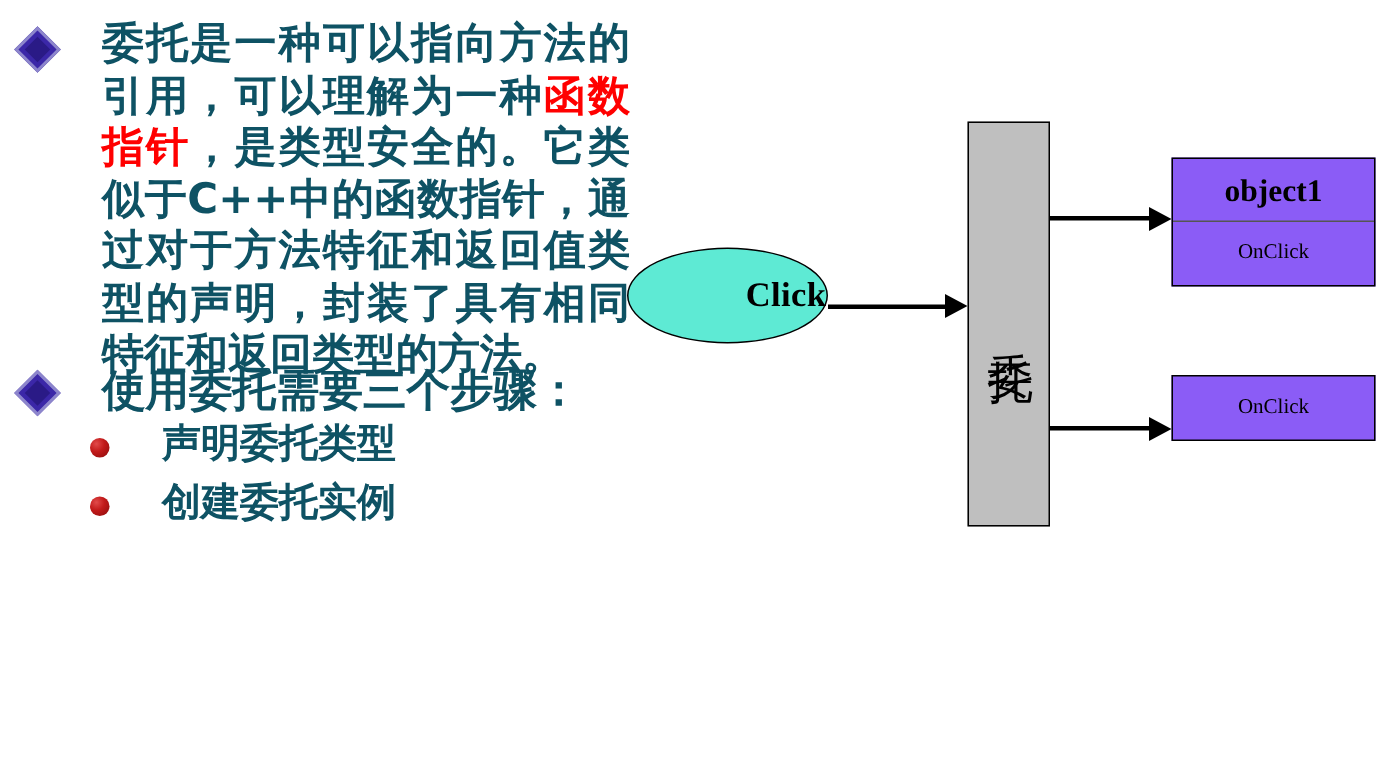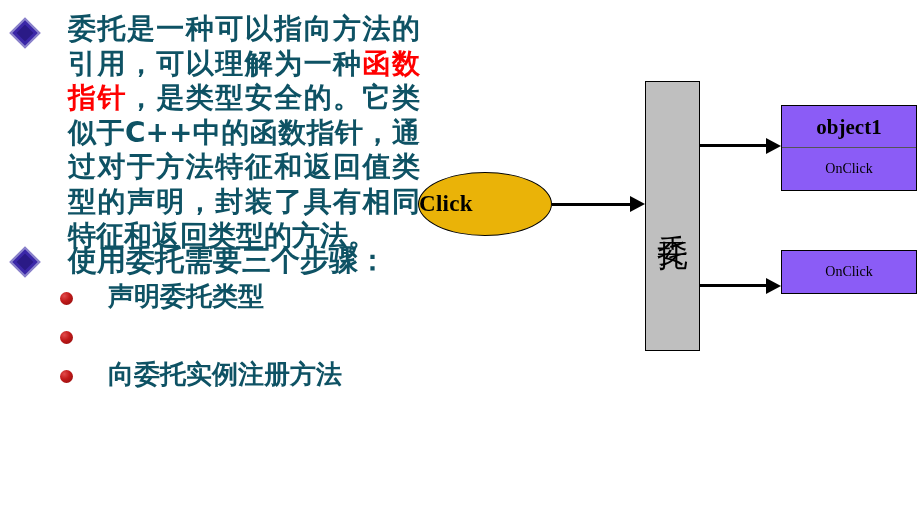--- a/index.html
+++ b/index.html
@@ -105,29 +105,29 @@
     position: absolute;
     left: 0; top: 0;
     width: 921px;
     height: 515px;
     pointer-events: none;
   }
 
   .node-ellipse {
     position: absolute;
     left: 418px;
-    top: 172px;
+    top: 165px;
     width: 134px;
     height: 64px;
     border: 1.4px solid #000;
     border-radius: 50%;
-    background: #eab308;
+    background: #5eead4;
     display: flex;
     align-items: center;
-    justify-content: flex-start;
+    justify-content: flex-end;
   }
   .node-ellipse .lbl {
     font-family: "Liberation Serif", "DejaVu Serif", serif;
     font-weight: bold;
     font-size: 23px;
     color: #000;
     letter-spacing: 0.3px;
   }
 
   .delegate-bar {
@@ -210,26 +210,23 @@
   </div>
   <div class="line2-text">使用委托需要三个步骤：</div>
 
   <div class="sub-item" style="top:283px;">
     <span class="ball-icon" style="top:9px;"></span>
     <span class="sub-label" style="top:-2px;">声明委托类型</span>
   </div>
 
   <div class="sub-item" style="top:322px;">
     <span class="ball-icon" style="top:9px;"></span>
-  </div>
-
-  <div class="sub-item" style="top:361px;">
-    <span class="ball-icon" style="top:9px;"></span>
-    <span class="sub-label" style="top:-2px;">向委托实例注册方法</span>
-  </div>
+    <span class="sub-label" style="top:-2px;">创建委托实例</span>
+  </div>
+
 
 </div>
 
 <div id="diagram">
 
   <div class="node-ellipse">
     <span class="lbl">Click</span>
   </div>
 
   <div class="arrow-line" style="left:552px; top:203px; width:80px;"></div>

